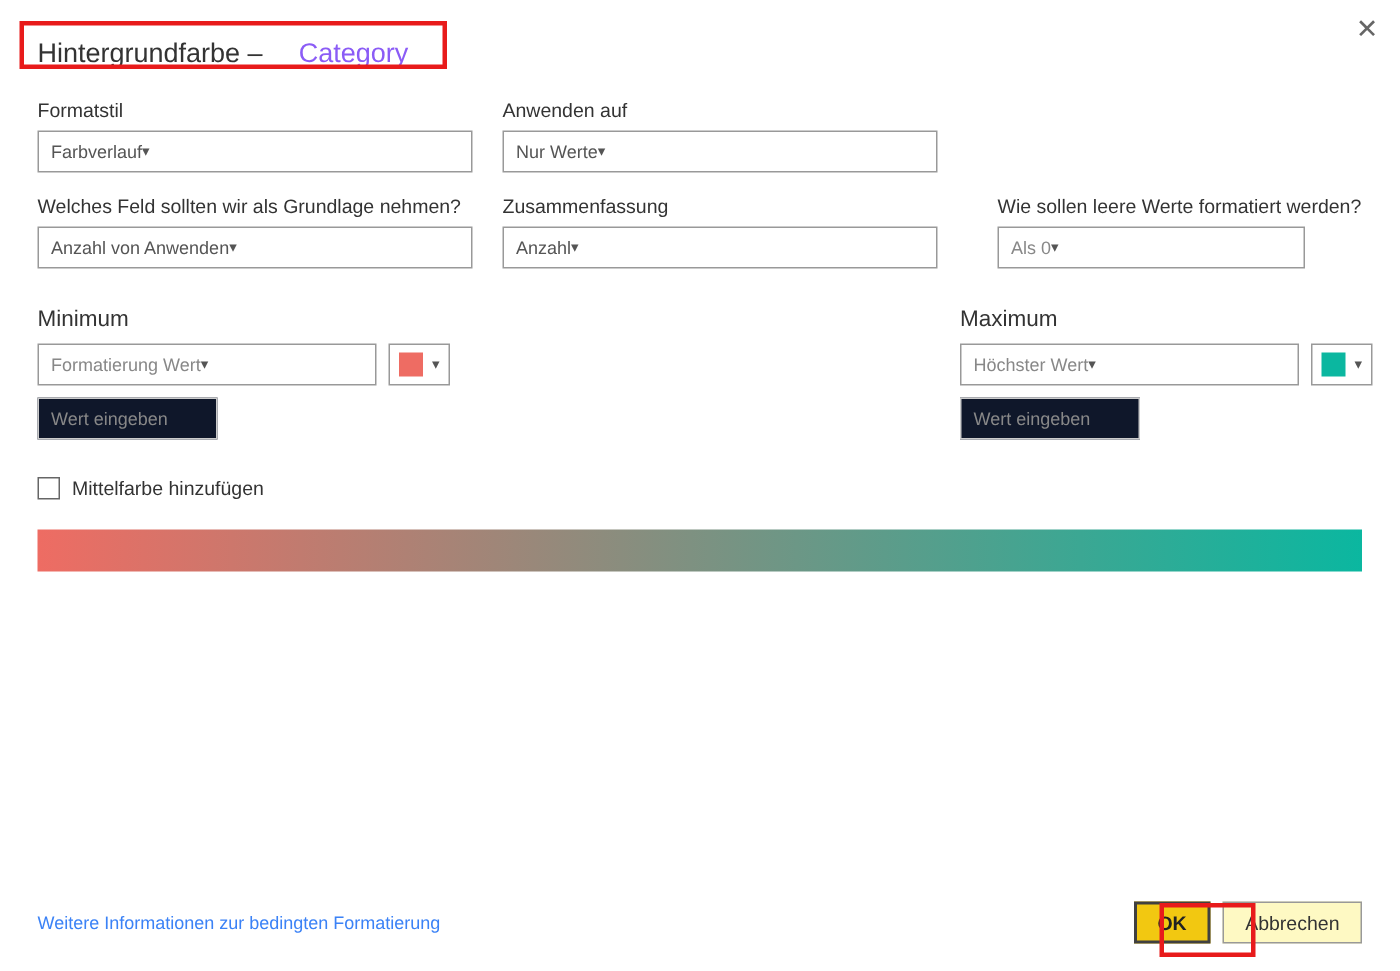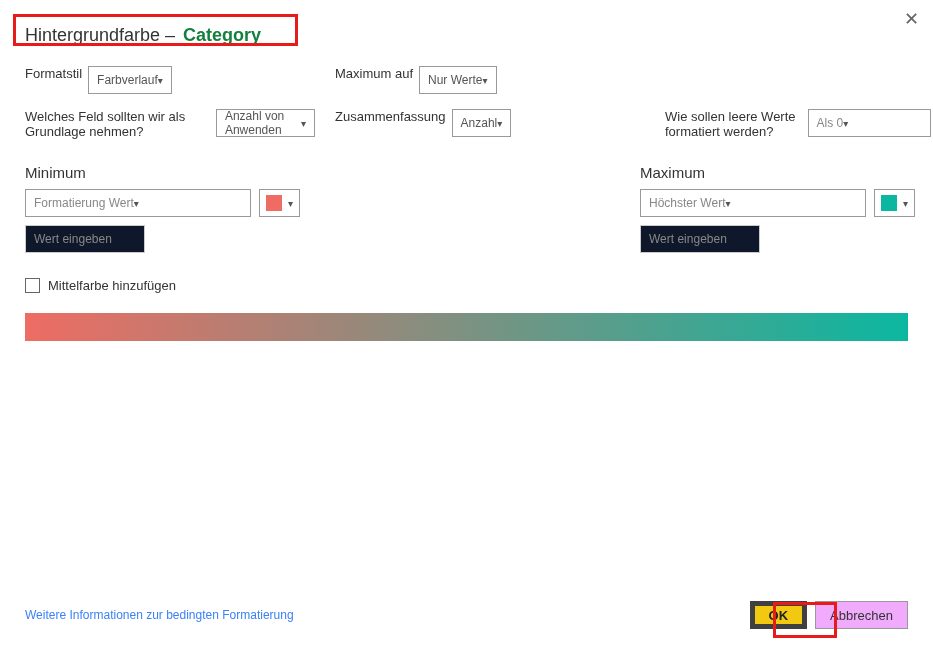--- a/index.html
+++ b/index.html
@@ -22,31 +22,31 @@
       top: 8px;
       right: 14px;
       font-size: 18px;
       cursor: pointer;
       color: #666;
       font-weight: 300;
     }
     .title-row {
       display: flex;
       align-items: center;
-      gap: 8px;
+      gap: 24px;
       margin-bottom: 20px;
       font-size: 18px;
     }
     .title-light {
       font-weight: 400;
       color: #333;
     }
     .title-bold {
-      font-weight: 700;
-      color: #15803d;
+      font-weight: 400;
+      color: #8b5cf6;
     }
     .highlight-red {
       border: 3px solid #e81b1b;
       position: absolute;
       pointer-events: none;
       z-index: 10;
     }
     .highlight-title {
       top: 14px;
       left: 13px;
@@ -60,21 +60,21 @@
       height: 36px;
     }
     .form-area {
       display: grid;
       grid-template-columns: 290px 290px 1fr;
       gap: 15px 20px;
       margin-bottom: 25px;
     }
     .form-group {
       display: flex;
-      flex-direction: row;
+      flex-direction: column;
       gap: 6px;
     }
     .form-group.col3 {
       margin-left: 20px;
     }
     .form-label {
       font-size: 13px;
       color: #333;
     }
     .dropdown {
@@ -180,25 +180,25 @@
     }
     .btn {
       height: 28px;
       padding: 0 14px;
       font-size: 13px;
       cursor: pointer;
       display: flex;
       align-items: center;
       justify-content: center;
       border: 1px solid #999;
-      background: #f0abfc;
+      background: #fef9c3;
     }
     .btn-primary {
       background: #f2c811;
-      border: 5px solid #404040;
+      border: 2px solid #404040;
       font-weight: 600;
       color: #222;
     }
     .spacer {
       grid-column: 3;
     }
   </style>
 </head>
 <body>
 
@@ -214,21 +214,21 @@
 
 <div class="form-area">
   <div class="form-group">
     <span class="form-label">Formatstil</span>
     <div class="dropdown">
       <span>Farbverlauf</span>
       <span class="chevron">▾</span>
     </div>
   </div>
   <div class="form-group">
-    <span class="form-label">Maximum auf</span>
+    <span class="form-label">Anwenden auf</span>
     <div class="dropdown">
       <span>Nur Werte</span>
       <span class="chevron">▾</span>
     </div>
   </div>
   <div class="spacer"></div>
 
   <div class="form-group">
     <span class="form-label">Welches Feld sollten wir als Grundlage nehmen?</span>
     <div class="dropdown">

